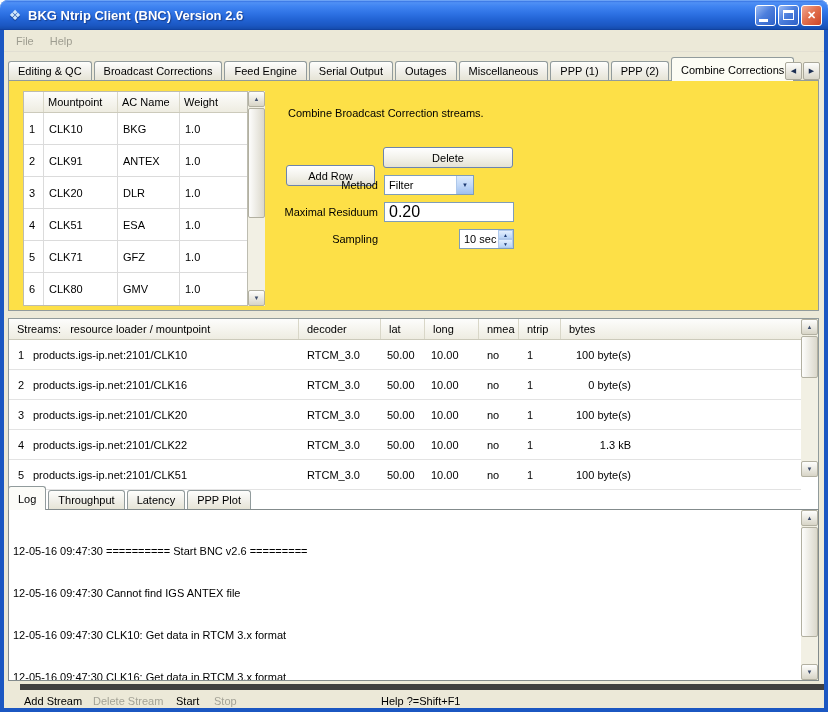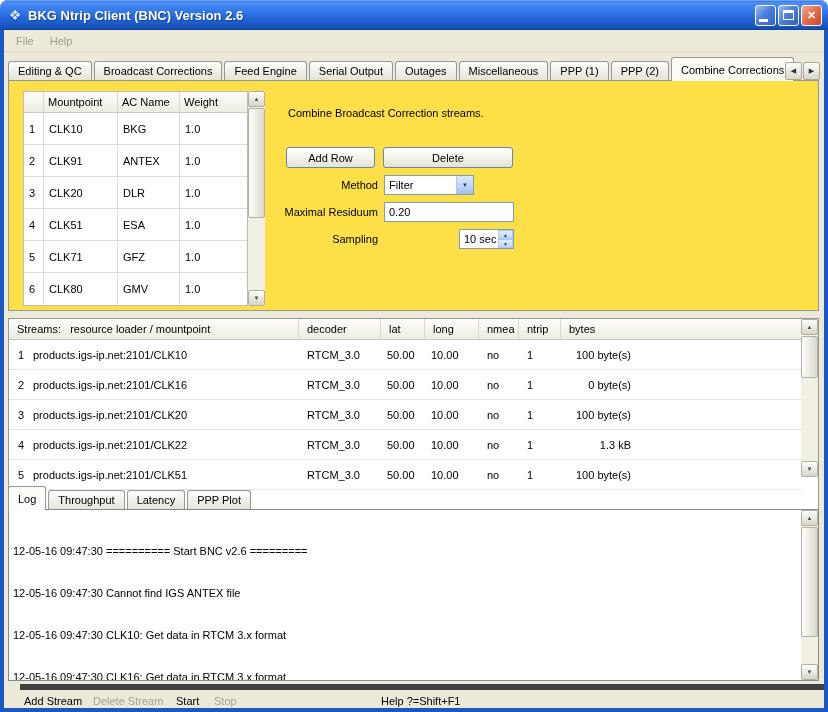--- a/index.html
+++ b/index.html
@@ -73,21 +73,21 @@
   .xpbtn{position:absolute;height:21px;display:flex;align-items:center;justify-content:center;
     background:linear-gradient(180deg,#ffffff,#f2f1ea 55%,#e4e2d3);border:1px solid #6d84ad;border-radius:3px;
     box-shadow:inset 0 1px 0 #fff;}
   .flabel{position:absolute;height:20px;line-height:20px;text-align:right;}
   .combo{position:absolute;height:20px;background:#fff;border:1px solid #7f9db9;display:flex;align-items:center;gap:12px;}
   .combo-val{flex:1;padding-left:4px;}
   .combo-btn{width:17px;height:18px;display:flex;align-items:center;justify-content:center;font-size:6px;color:#1c3a73;
     background:linear-gradient(180deg,#dcebfd,#c2d8f8 50%,#9fc0ef);border-left:1px solid #aec8ea;}
   .xpinput{position:absolute;height:20px;background:#fff;border:1px solid #7f9db9;display:flex;align-items:center;}
   .xpinput input{border:none;outline:none;width:100%;height:28px;padding:0 0 0 4px;background:transparent;
-    font-family:"Liberation Sans",sans-serif;font-size:11px;}
+    font-family:"Liberation Sans",sans-serif;font-size:16px;}
   .spin{position:absolute;height:20px;background:#fff;border:1px solid #7f9db9;display:flex;align-items:stretch;}
   .spin-val{flex:1;display:flex;align-items:center;padding-left:4px;white-space:nowrap;}
   .spin-btns{width:15px;display:flex;flex-direction:column;}
   .spin-btns>div{flex:1;display:flex;align-items:center;justify-content:center;font-size:5px;color:#1c3a73;
     background:linear-gradient(180deg,#e4effd,#b9d3f6);border:1px solid #b0c9ec;}
 
   
   .streams{position:absolute;left:4px;top:288px;width:811px;height:204px;background:#fff;
     border:1px solid #919b9c;overflow:hidden;}
   .shead{display:flex;height:21px;width:792px;background:linear-gradient(180deg,#fdfdfc,#eeece1);
@@ -213,21 +213,21 @@
       </div>
       <div class="vscroll" style="height:215px">
         <div class="sb up">▲</div>
         <div class="sthumb" style="top:17px;height:110px"></div>
         <div class="sb down">▼</div>
       </div>
     </div>
 
     <div class="desc">Combine Broadcast Correction streams.</div>
 
-    <div class="xpbtn" style="left:277px;top:66px;width:89px">Add Row</div>
+    <div class="xpbtn" style="left:277px;top:84px;width:89px">Add Row</div>
     <div class="xpbtn" style="left:374px;top:66px;width:130px">Delete</div>
 
     <div class="flabel" style="left:240px;top:94px;width:129px">Method</div>
     <div class="combo" style="left:375px;top:94px;width:90px">
       <div class="combo-val">Filter</div>
       <div class="combo-btn">▼</div>
     </div>
 
     <div class="flabel" style="left:240px;top:121px;width:129px">Maximal Residuum</div>
     <div class="xpinput" style="left:375px;top:121px;width:130px">

